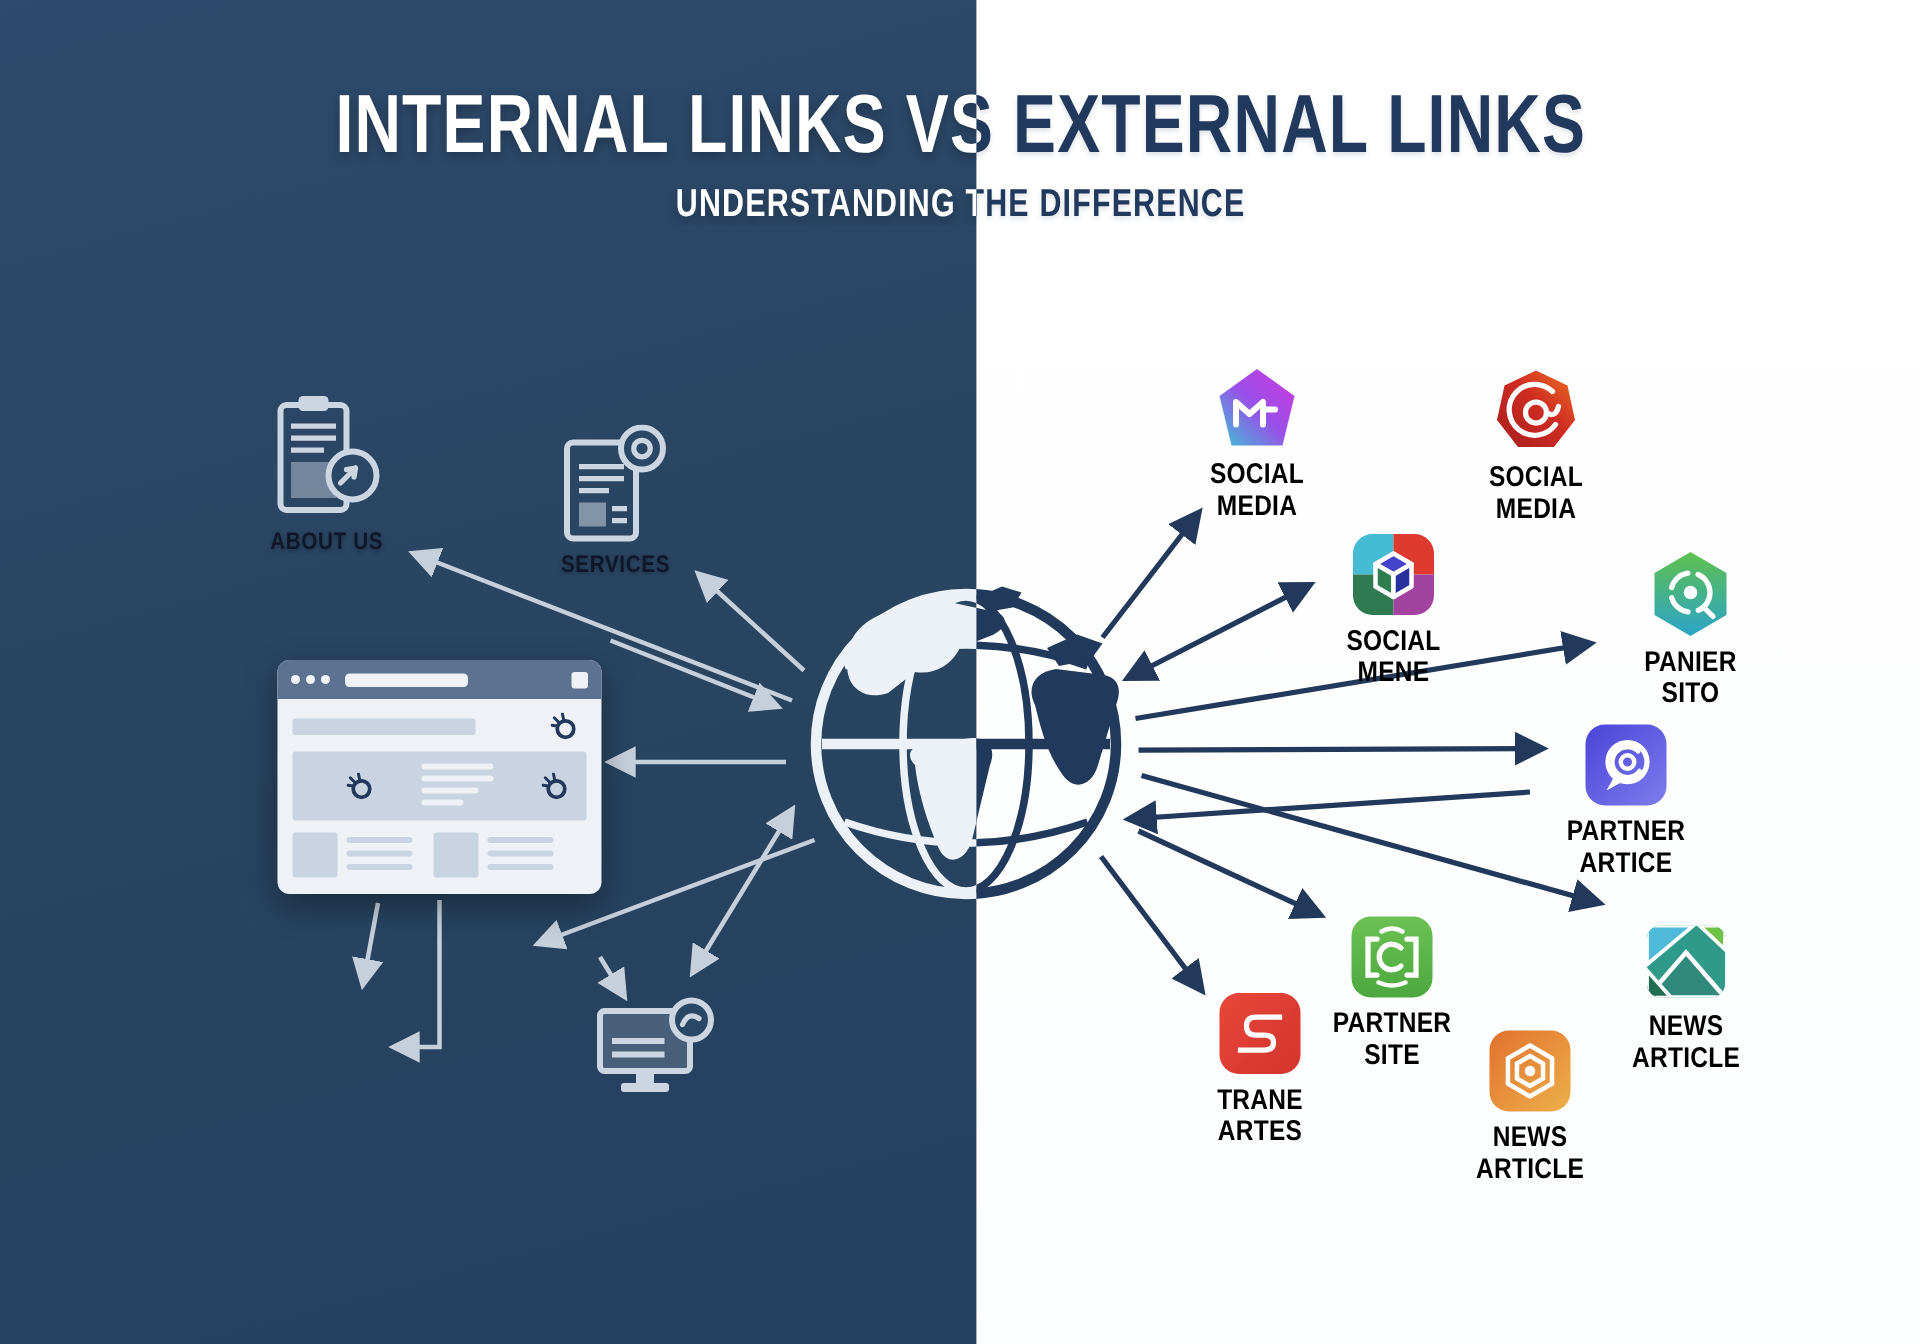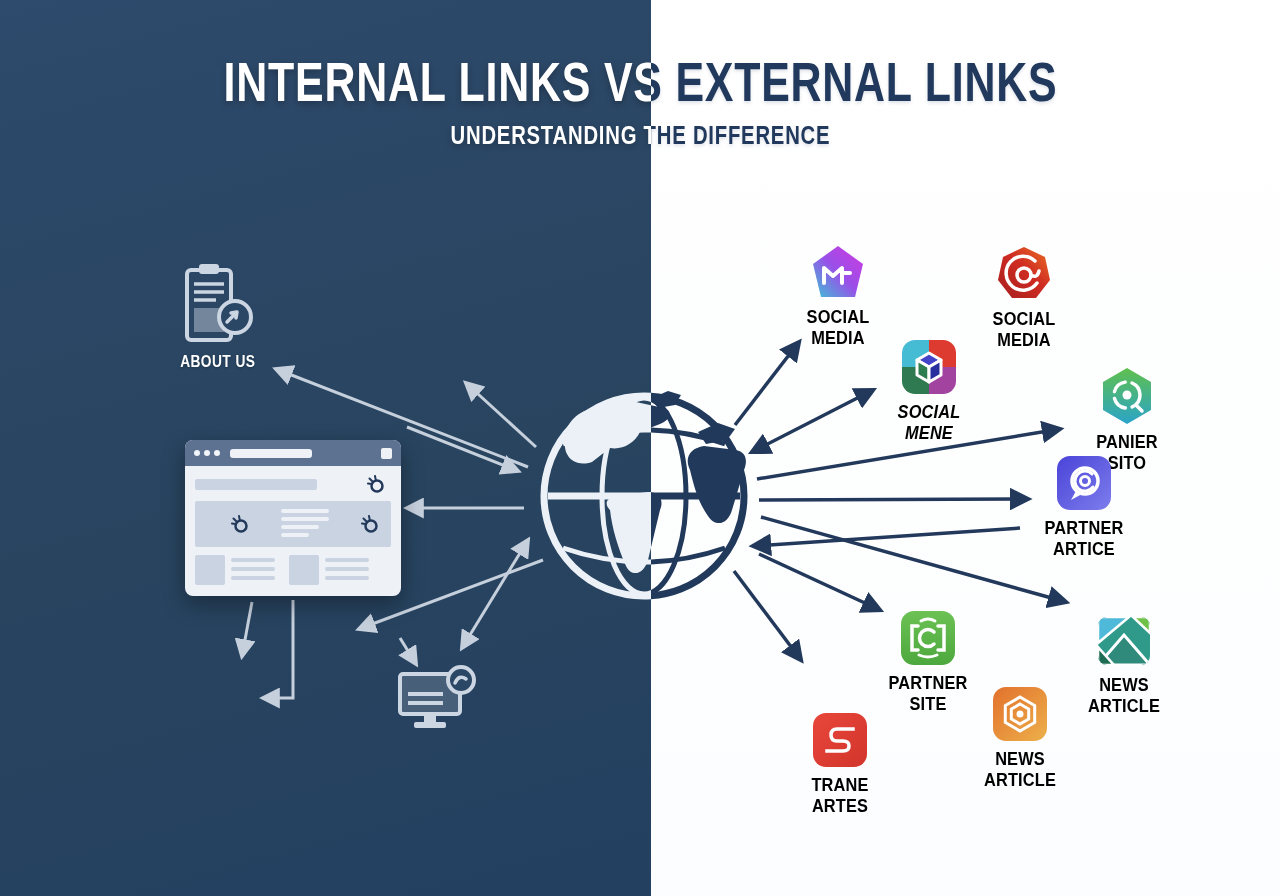--- a/index.html
+++ b/index.html
@@ -19,21 +19,21 @@
   .sub-row .layer{font-size:26px;font-weight:700;letter-spacing:1px;}
   .layer.lt{color:#ffffff;clip-path:inset(0 629px 0 0);text-shadow:0 3px 8px rgba(0,0,0,.28);}
   .layer.dk{color:#21395c;clip-path:inset(0 0 0 651px);text-shadow:0 2px 4px rgba(33,57,92,.15);}
 
   
   svg.overlay{position:absolute;left:0;top:0;z-index:1;}
   .node{position:absolute;z-index:2;display:flex;flex-direction:column;
     align-items:center;gap:5px;}
   .node .lbl{font-weight:700;text-align:center;line-height:1.12;}
   .node .lbl span{display:inline-block;transform:scaleX(.86);transform-origin:50% 50%;}
-  .node.left .lbl{color:#ffffff;font-size:16px;letter-spacing:.5px;
+  .node.left .lbl{color:#0f172a;font-size:16px;letter-spacing:.5px;
     text-shadow:0 1px 3px rgba(0,0,0,.3);}
   .node.right .lbl{color:#000000;font-size:19px;letter-spacing:.2px;}
 
   
   .browser{position:absolute;left:185px;top:440px;width:216px;height:156px;z-index:2;
     background:#eef1f6;border-radius:8px;overflow:hidden;
     box-shadow:0 8px 22px rgba(0,0,0,.35);}
   .b-header{height:26px;background:#5d7191;display:flex;align-items:center;padding:0 9px;}
   .dot{width:6px;height:6px;border-radius:50%;background:#f2f5f9;margin-right:4px;}
   .urlbar{width:82px;height:9px;background:#eef1f6;border-radius:3px;margin-left:6px;}
@@ -132,20 +132,34 @@
       <line x1="13" y1="22" x2="43" y2="22" stroke="#ccd5e2" stroke-width="3.5"></line>
       <line x1="13" y1="30" x2="43" y2="30" stroke="#ccd5e2" stroke-width="3.5"></line>
       <line x1="13" y1="38" x2="35" y2="38" stroke="#ccd5e2" stroke-width="3.5"></line>
       <rect x="13" y="46" width="30" height="24" fill="rgba(204,213,226,.45)"></rect>
       <circle cx="54" cy="55" r="16" fill="#2b4766" stroke="#ccd5e2" stroke-width="4"></circle>
       <path d="M46,60 L56,50 M56,50 l-6,1 M56,50 l-1,6" stroke="#ccd5e2" stroke-width="3.5" fill="none" stroke-linecap="round"></path>
     </svg>
     <div class="lbl"><span>ABOUT US</span></div>
   </div>
 
+  <div class="node left" style="left:350px;top:283px;width:120px;">
+    <svg width="72" height="80" viewBox="0 0 72 80">
+      <rect x="4" y="12" width="46" height="64" rx="4" fill="none" stroke="#ccd5e2" stroke-width="4"></rect>
+      <line x1="12" y1="28" x2="42" y2="28" stroke="#ccd5e2" stroke-width="3.5"></line>
+      <line x1="12" y1="36" x2="42" y2="36" stroke="#ccd5e2" stroke-width="3.5"></line>
+      <line x1="12" y1="44" x2="32" y2="44" stroke="#ccd5e2" stroke-width="3.5"></line>
+      <rect x="12" y="52" width="18" height="16" fill="rgba(204,213,226,.55)"></rect>
+      <line x1="34" y1="56" x2="44" y2="56" stroke="#ccd5e2" stroke-width="3.5"></line>
+      <line x1="34" y1="64" x2="44" y2="64" stroke="#ccd5e2" stroke-width="3.5"></line>
+      <circle cx="54" cy="16" r="14" fill="#2b4766" stroke="#ccd5e2" stroke-width="4"></circle>
+      <circle cx="54" cy="16" r="5.5" fill="none" stroke="#ccd5e2" stroke-width="3.5"></circle>
+    </svg>
+    <div class="lbl"><span>SERVICES</span></div>
+  </div>
 
 
 
   <div class="node left" style="left:393px;top:664px;width:90px;">
     <svg width="82" height="70" viewBox="0 0 82 70">
       <rect x="3" y="10" width="60" height="40" rx="3" fill="rgba(204,213,226,.2)" stroke="#ccd5e2" stroke-width="4"></rect>
       <line x1="11" y1="30" x2="46" y2="30" stroke="#ccd5e2" stroke-width="4"></line>
       <line x1="11" y1="39" x2="46" y2="39" stroke="#ccd5e2" stroke-width="4"></line>
       <rect x="27" y="50" width="12" height="8" fill="#ccd5e2"></rect>
       <rect x="17" y="58" width="32" height="6" rx="2" fill="#ccd5e2"></rect>
@@ -227,21 +241,21 @@
             <stop offset="1" stop-color="#ec7224"></stop>
       </linearGradient>
         </defs>
       <polygon points="29,2 50,12 55,35 41,53 17,53 3,35 8,12" fill="url(#g2)"></polygon>
       <circle cx="29" cy="30" r="7" fill="none" stroke="#ffffff" stroke-width="3.5"></circle>
       <path d="M40,16 A17,17 0 1 0 42,38 M36,30 q6,4 8,-4" fill="none" stroke="#ffffff" stroke-width="3.5" stroke-linecap="round"></path>
     </svg>
     <div class="lbl"><span>SOCIAL MEDIA</span></div>
   </div>
 
-  <div class="node right" style="left:869px;top:338px;width:120px;font-style:italic;">
+  <div class="node right" style="left:869px;top:354px;width:120px;">
     <svg width="58" height="58" viewBox="0 0 58 58">
       <defs>
           <clipPath id="rr1">
             <rect x="2" y="2" width="54" height="54" rx="13"></rect>
           </clipPath>
         </defs>
       <g clip-path="url(#rr1)">
         <rect x="2" y="2" width="27" height="27" fill="#46bcd4"></rect>
         <rect x="29" y="2" width="27" height="27" fill="#dd3b2f"></rect>
         <rect x="2" y="29" width="27" height="27" fill="#2f7a50"></rect>
@@ -263,21 +277,21 @@
       </linearGradient>
         </defs>
       <polygon points="30,2 54,16 54,44 30,58 6,44 6,16" fill="url(#g3)"></polygon>
       <circle cx="30" cy="29" r="13" fill="none" stroke="#ffffff" stroke-width="3.5" stroke-dasharray="15 7" stroke-linecap="round"></circle>
       <circle cx="30" cy="29" r="4.5" fill="#ffffff"></circle>
       <line x1="39" y1="39" x2="45" y2="45" stroke="#ffffff" stroke-width="3.5" stroke-linecap="round"></line>
     </svg>
     <div class="lbl"><span>PANIER SITO</span></div>
   </div>
 
-  <div class="node right" style="left:1024px;top:454px;width:120px;">
+  <div class="node right" style="left:1024px;top:481px;width:120px;">
     <svg width="58" height="58" viewBox="0 0 58 58">
       <defs>
           <linearGradient id="g4" x1="0" y1="0" x2="1" y2="1">
         <stop offset="0" stop-color="#4a44d8"></stop>
             <stop offset="1" stop-color="#7d7dec"></stop>
       </linearGradient>
         </defs>
       <rect x="2" y="2" width="54" height="54" rx="13" fill="url(#g4)"></rect>
       <circle cx="30" cy="27" r="13" fill="none" stroke="#ffffff" stroke-width="3.5"></circle>
       <path d="M21,37 L16,46 L27,40" fill="#ffffff"></path>
@@ -332,21 +346,21 @@
       </linearGradient>
         </defs>
       <rect x="2" y="2" width="54" height="54" rx="13" fill="url(#g6)"></rect>
       <polygon points="29,12 43.7,20.5 43.7,37.5 29,46 14.3,37.5 14.3,20.5" fill="none" stroke="#ffffff" stroke-width="3"></polygon>
       <polygon points="29,19 37.7,24 37.7,34 29,39 20.3,34 20.3,24" fill="none" stroke="#ffffff" stroke-width="3"></polygon>
       <circle cx="29" cy="29" r="3.5" fill="#ffffff"></circle>
     </svg>
     <div class="lbl"><span>NEWS ARTICLE</span></div>
   </div>
 
-  <div class="node right" style="left:780px;top:711px;width:120px;">
+  <div class="node right" style="left:780px;top:660px;width:120px;">
     <svg width="58" height="58" viewBox="0 0 58 58">
       <defs>
           <linearGradient id="g7" x1="0" y1="0" x2="1" y2="1">
         <stop offset="0" stop-color="#e8463a"></stop>
             <stop offset="1" stop-color="#d2352c"></stop>
       </linearGradient>
         </defs>
       <rect x="2" y="2" width="54" height="54" rx="13" fill="url(#g7)"></rect>
       <path d="M42,18 H26 Q20,18 20,24 Q20,30 26,30 H32 Q38,30 38,35 Q38,40 32,40 H16" fill="none" stroke="#ffffff" stroke-width="3.5" stroke-linecap="square"></path>
     </svg>

